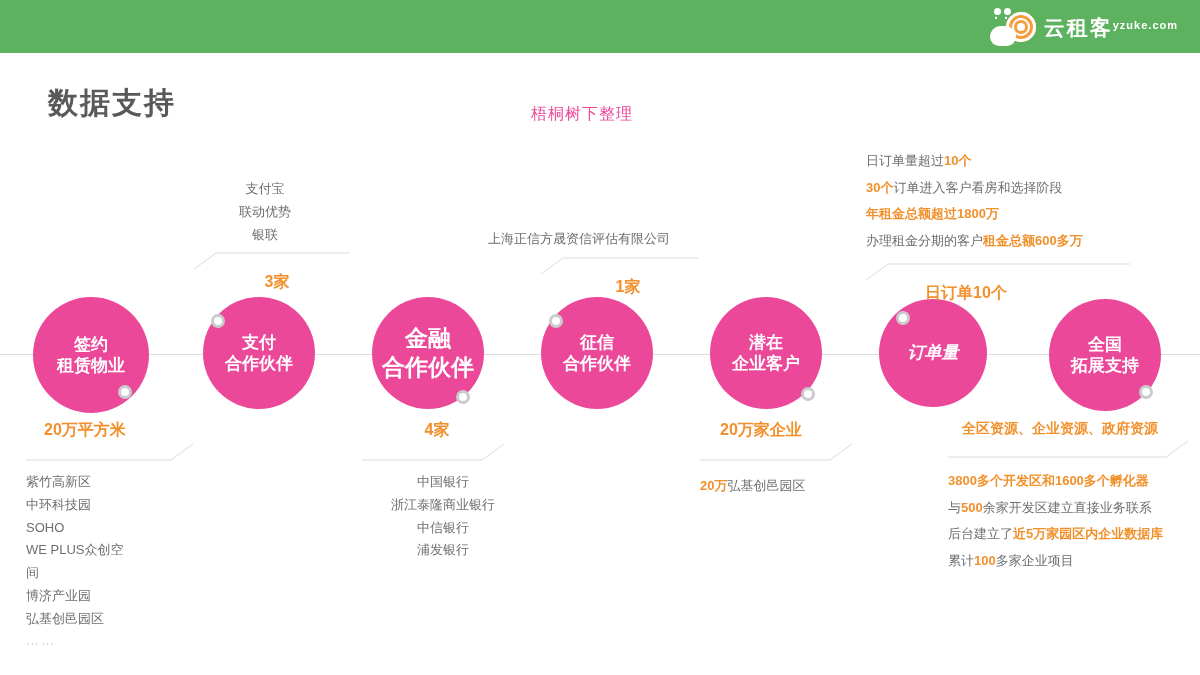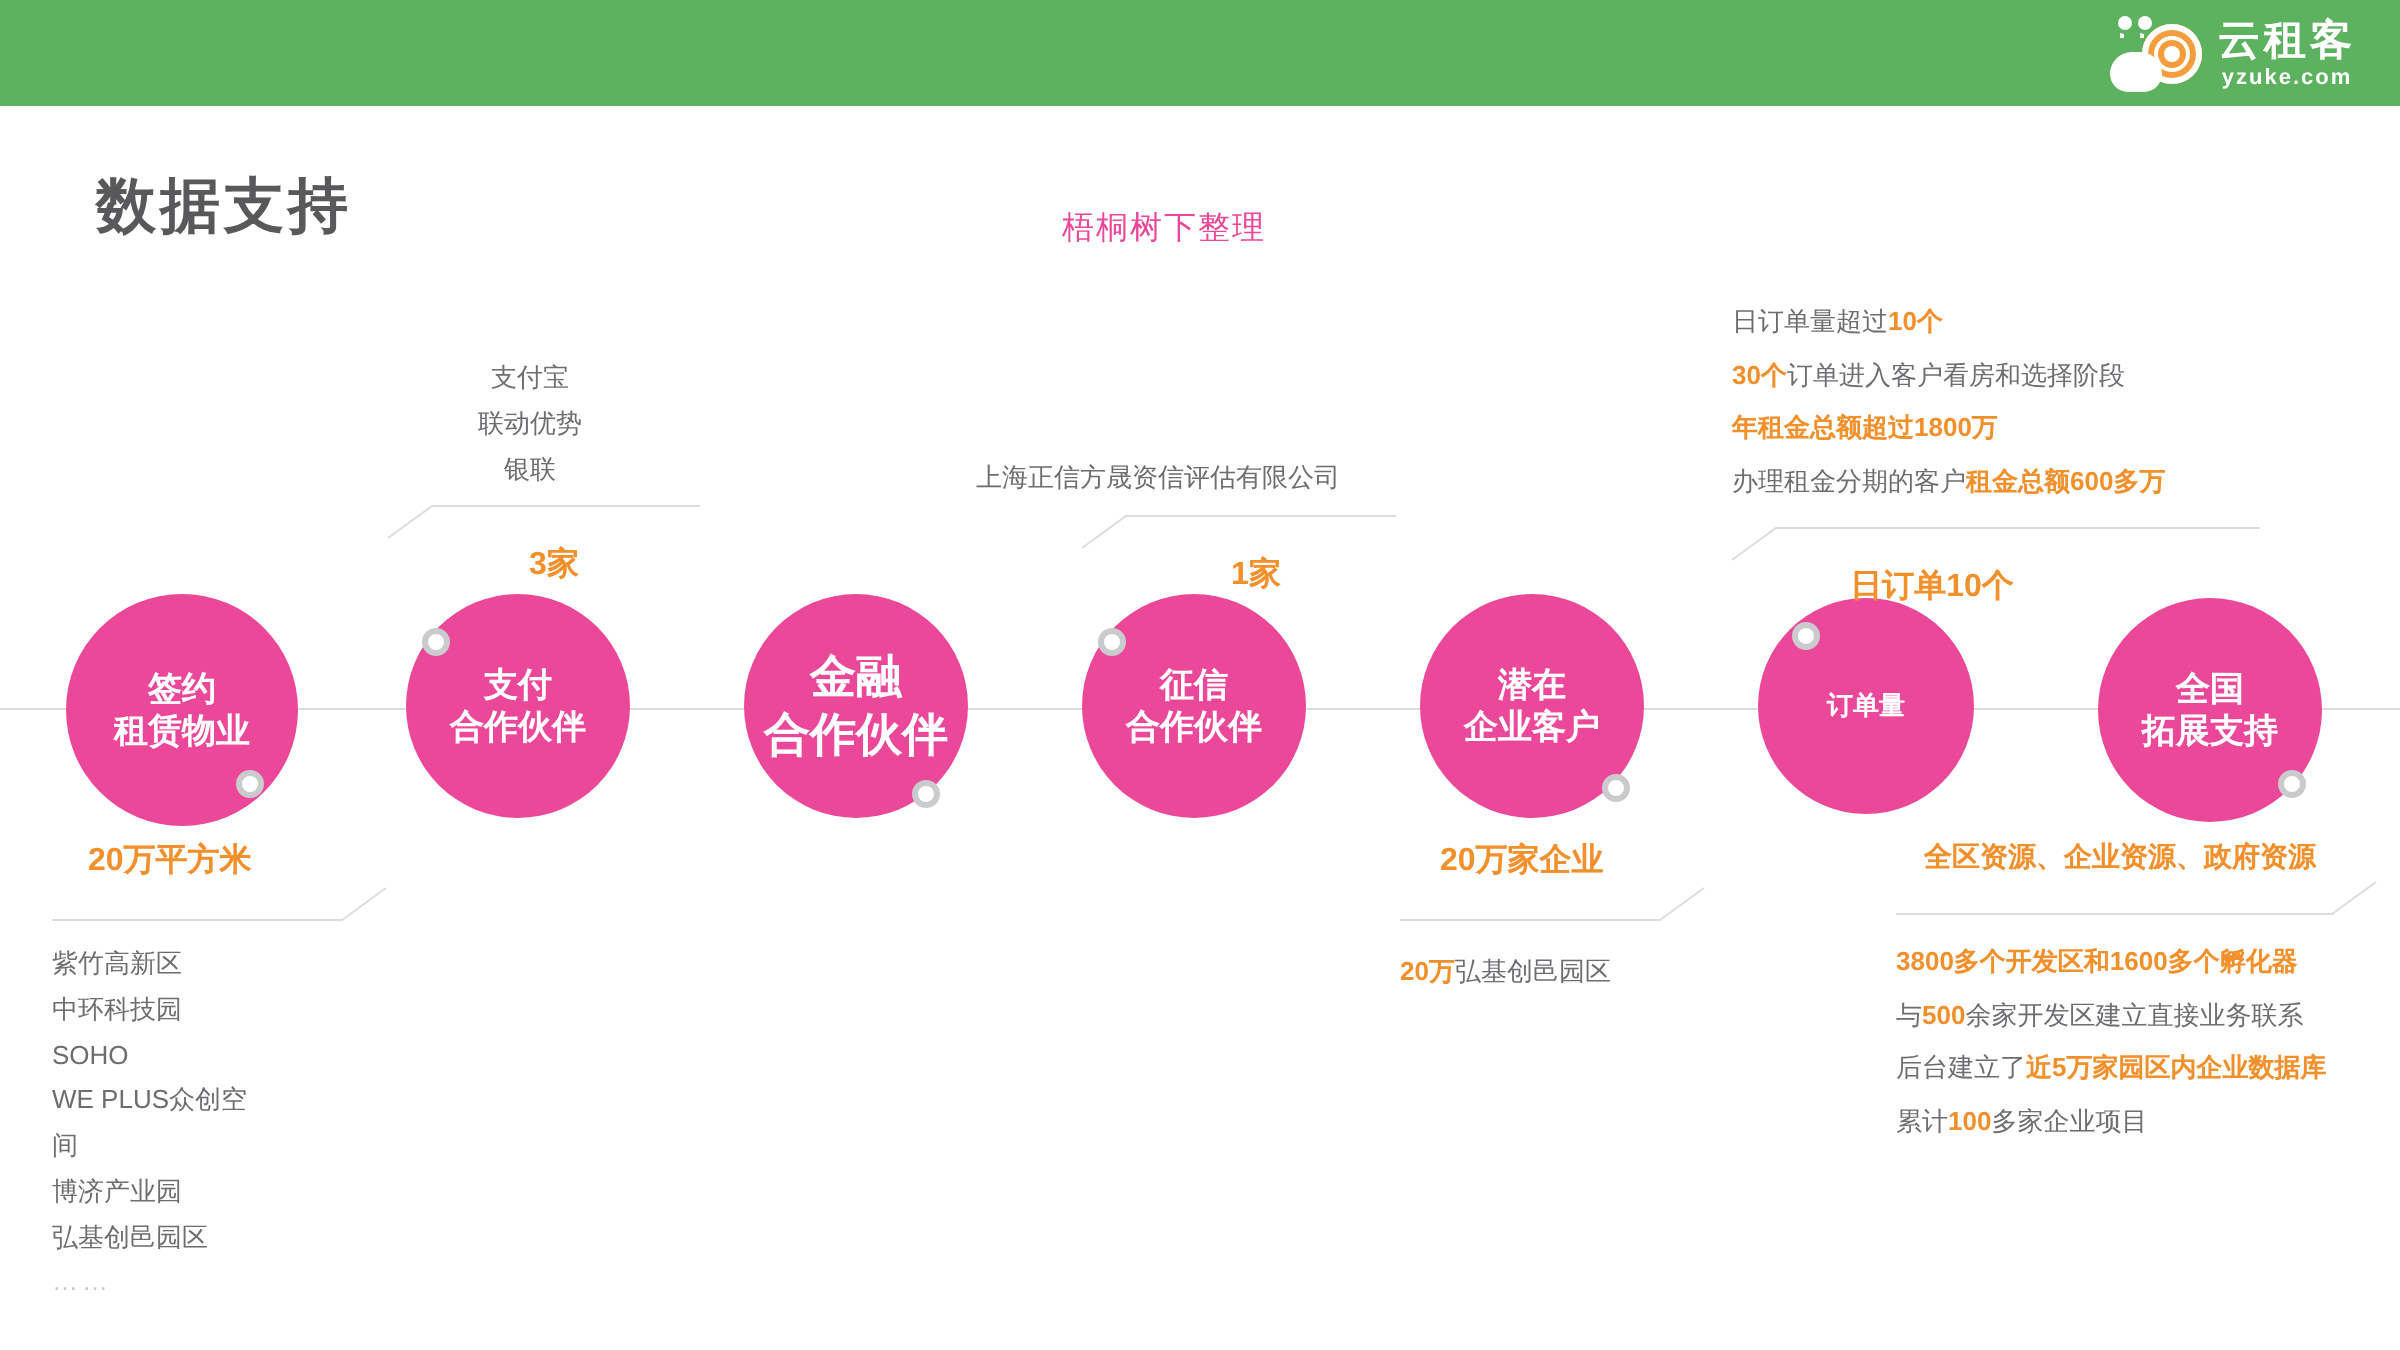--- a/index.html
+++ b/index.html
@@ -40,21 +40,21 @@
     position:absolute;width:7px;height:7px;border-radius:50%;
     background:#fff;border:2px solid #5cb25f;top:0;
   }
   .snail .eye.l{left:2px;}
   .snail .eye.r{left:12px;}
   .snail .stalk{
     position:absolute;width:2px;height:7px;background:#fff;top:6px;
   }
   .snail .stalk.l{left:5px;}
   .snail .stalk.r{left:15px;}
-  .logo-text{display:flex;flex-direction:column;line-height:1;text-align:center;}
+  .logo-text{display:flex;flex-direction:row;line-height:1;}
   .logo-cn{
     font-size:21px;font-weight:bold;color:#fff;letter-spacing:2px;
   }
   .logo-en{
     font-size:11px;font-weight:bold;color:#fff;letter-spacing:1px;margin-top:3px;
   }
 
   
   .page-title{
     position:absolute;left:48px;top:83px;
@@ -158,21 +158,21 @@
   <div class="dot" style="left:549px;top:314px;"></div>
 
   <div class="node" style="left:710px;top:297px;width:112px;height:112px;font-size:17px;">
     <div>
       <span>潜在</span>
       <span>企业客户</span>
     </div>
   </div>
   <div class="dot" style="left:801px;top:387px;"></div>
 
-  <div class="node" style="left:879px;top:299px;width:108px;height:108px;font-size:13px;">
+  <div class="node" style="left:879px;top:299px;width:108px;height:108px;font-size:17px;font-style:italic;">
     <div>
       <span>订单量</span>
     </div>
   </div>
   <div class="dot" style="left:896px;top:311px;"></div>
 
   <div class="node" style="left:1049px;top:299px;width:112px;height:112px;font-size:17px;">
     <div>
       <span>全国</span>
       <span>拓展支持</span>
@@ -202,20 +202,32 @@
       <div>支付宝</div>
       <div>联动优势</div>
       <div>银联</div>
     </div>
     <svg width="170" height="20" style="display:block;margin-top:4px;">
       <path d="M170,3 L36,3 L14,19" fill="none" stroke="#dcdcdc" stroke-width="1"></path>
     </svg>
     <div class="big" style="text-align:center;padding-left:24px;margin-top:2px;">3家</div>
   </div>
 
+  <div class="callout" style="left:362px;top:420px;width:180px;">
+    <div class="big" style="text-align:center;padding-right:30px;">4家</div>
+    <svg width="180" height="22" style="display:block;margin-top:2px;">
+      <path d="M0,17 L120,17 L142,1" fill="none" stroke="#dcdcdc" stroke-width="1"></path>
+    </svg>
+    <div class="list center" style="margin-top:6px;padding-right:18px;">
+      <div>中国银行</div>
+      <div>浙江泰隆商业银行</div>
+      <div>中信银行</div>
+      <div>浦发银行</div>
+    </div>
+  </div>
 
   <div class="callout" style="left:488px;top:228px;width:210px;">
     <div class="list">
       <div style="white-space:nowrap;">上海正信方晟资信评估有限公司</div>
     </div>
     <svg width="210" height="20" style="display:block;margin-top:4px;">
       <path d="M210,3 L75,3 L53,19" fill="none" stroke="#dcdcdc" stroke-width="1"></path>
     </svg>
     <div class="big" style="text-align:center;padding-left:70px;margin-top:2px;">1家</div>
   </div>

